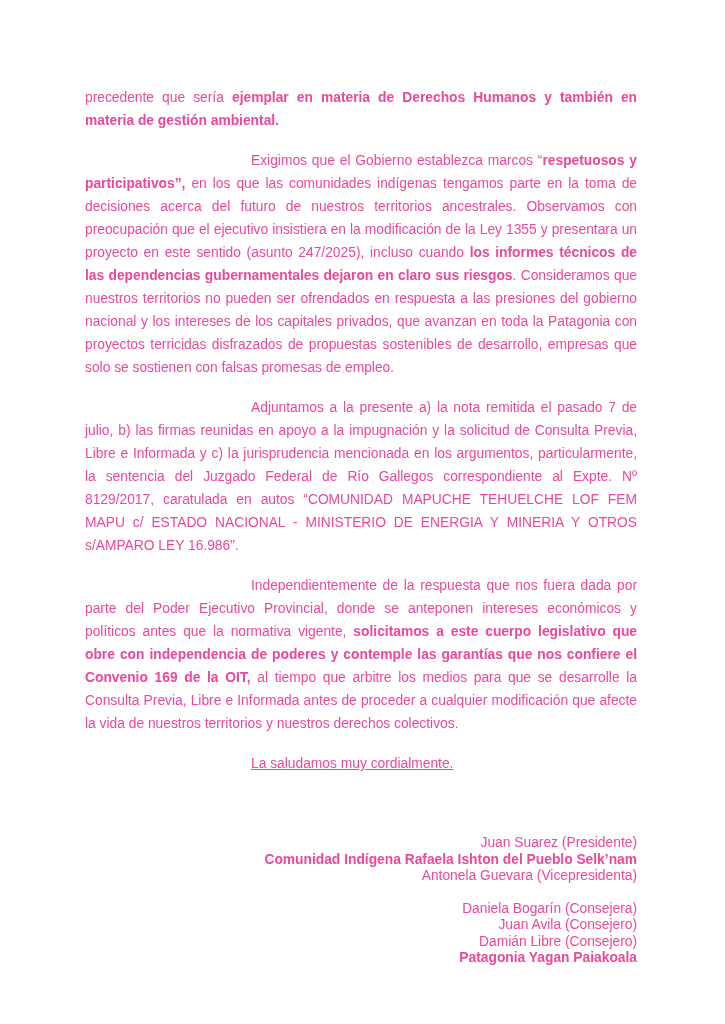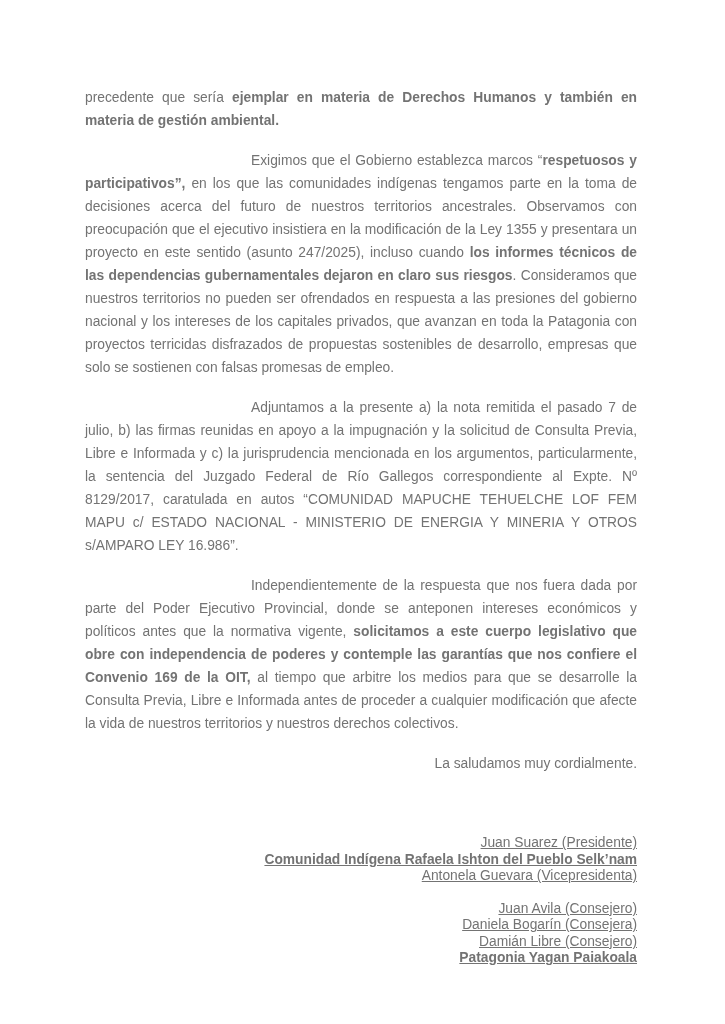--- a/index.html
+++ b/index.html
@@ -10,49 +10,49 @@
   .page {
     position: relative;
     width: 725px;
     height: 1024px;
     box-sizing: border-box;
     background: #ffffff;
     padding: 86px 88px 0 85px;
     font-family: "Liberation Sans", sans-serif;
     font-size: 13.8px;
     line-height: 23px;
-    color: #737373;
+    color: #ec4899;
     overflow: hidden;
   }
   .para {
     margin: 0 0 17px 0;
     text-align: justify;
     text-indent: 166px;
   }
   .para.first {
     text-indent: 0;
   }
   .closing {
     margin: 0 0 60px 0;
-    text-align: right;
+    text-align: left;
     text-indent: 166px;
+    text-decoration: underline;
   }
   .bold {
     font-weight: bold;
   }
   .sig-block {
     text-align: right;
     line-height: 16.5px;
   }
   .sig-block.second {
     margin-top: 16px;
   }
   .sig-line {
     white-space: nowrap;
-    text-decoration: underline;
   }
 </style>
 </head>
 <body>
 
 <div class="page">
 
   <p class="para first"><span>precedente que sería </span><span class="bold">ejemplar en materia de Derechos Humanos y también en materia de gestión ambiental.</span></p>
 
   <p class="para"><span>Exigimos que el Gobierno establezca marcos “</span><span class="bold">respetuosos y participativos”,</span><span> en los que las comunidades indígenas tengamos parte en la toma de decisiones acerca del futuro de nuestros territorios ancestrales. Observamos con preocupación que el ejecutivo insistiera en la modificación de la Ley 1355 y presentara un proyecto en este sentido (asunto 247/2025), incluso cuando </span><span class="bold">los informes técnicos de las dependencias gubernamentales dejaron en claro sus riesgos</span><span>. Consideramos que nuestros territorios no pueden ser ofrendados en respuesta a las presiones del gobierno nacional y los intereses de los capitales privados, que avanzan en toda la Patagonia con proyectos terricidas disfrazados de propuestas sostenibles de desarrollo, empresas que solo se sostienen con falsas promesas de empleo.</span></p>
@@ -63,19 +63,19 @@
 
   <p class="closing">La saludamos muy cordialmente.</p>
 
   <div class="sig-block">
     <div class="sig-line">Juan Suarez (Presidente)</div>
     <div class="sig-line bold">Comunidad Indígena Rafaela Ishton del Pueblo Selk’nam</div>
     <div class="sig-line">Antonela Guevara (Vicepresidenta)</div>
   </div>
 
   <div class="sig-block second">
+    <div class="sig-line">Daniela Bogarín (Consejera)</div>
     <div class="sig-line">Juan Avila (Consejero)</div>
-    <div class="sig-line">Daniela Bogarín (Consejera)</div>
     <div class="sig-line">Damián Libre (Consejero)</div>
     <div class="sig-line bold">Patagonia Yagan Paiakoala</div>
   </div>
 
 </div>
 
 </body></html>

